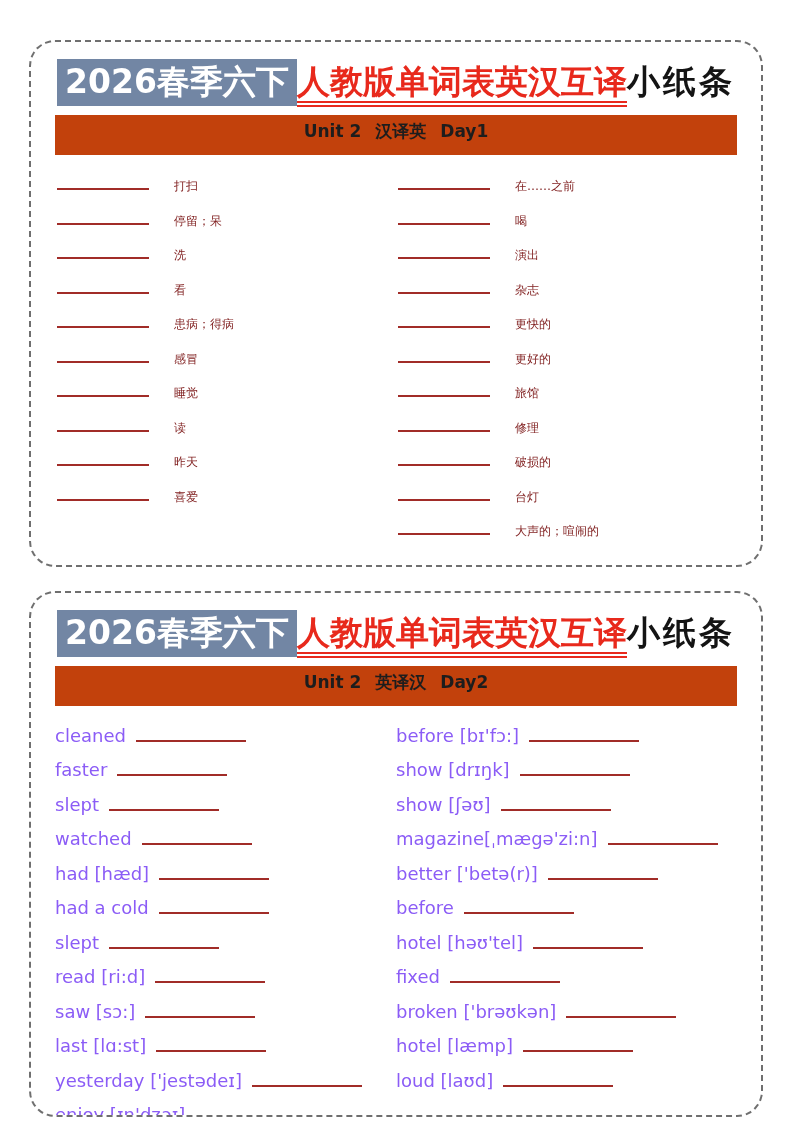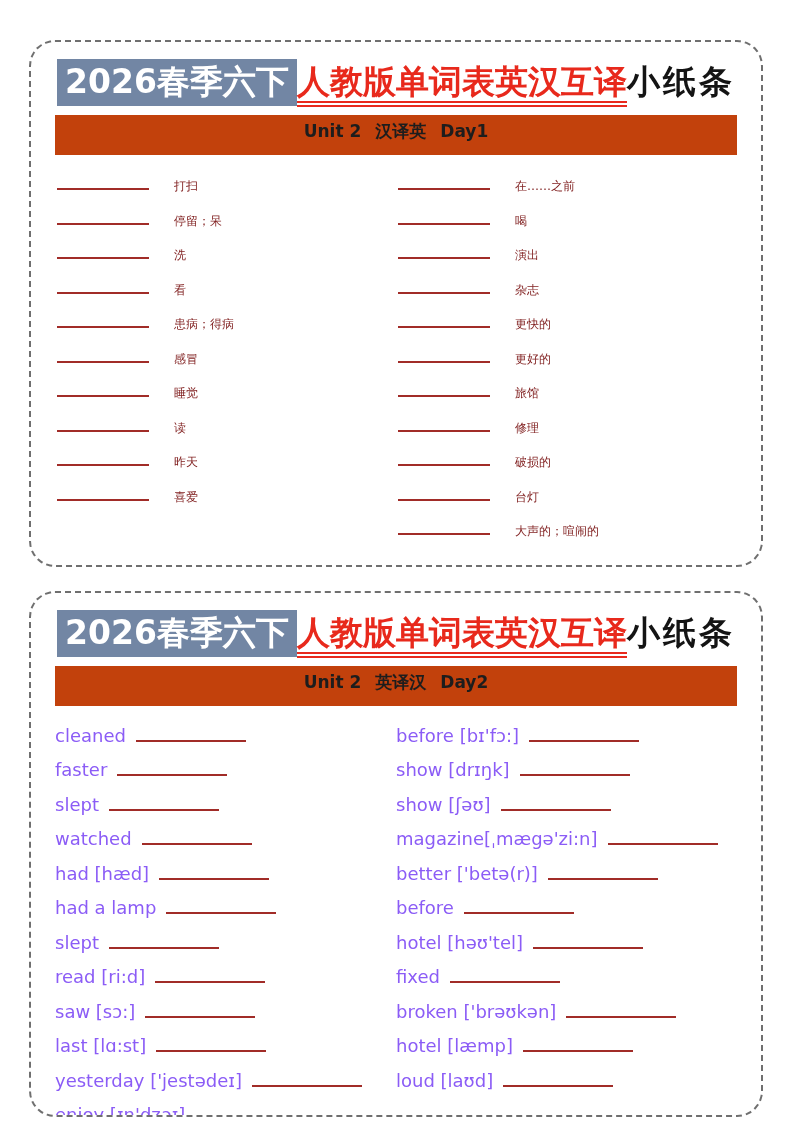--- a/index.html
+++ b/index.html
@@ -120,21 +120,21 @@
     <div class="subtitle">
       <span class="seg">Unit 2</span><span class="seg">英译汉</span><span class="seg">Day2</span>
     </div>
     <div class="columns">
       <div class="col">
         <div class="row"><span class="en">cleaned</span><span class="blank"></span></div>
         <div class="row"><span class="en">faster</span><span class="blank"></span></div>
         <div class="row"><span class="en">slept</span><span class="blank"></span></div>
         <div class="row"><span class="en">watched</span><span class="blank"></span></div>
         <div class="row"><span class="en">had [hæd]</span><span class="blank"></span></div>
-        <div class="row"><span class="en">had a lamp</span><span class="blank"></span></div>
+        <div class="row"><span class="en">had a cold</span><span class="blank"></span></div>
         <div class="row"><span class="en">slept</span><span class="blank"></span></div>
         <div class="row"><span class="en">read [ri:d]</span><span class="blank"></span></div>
         <div class="row"><span class="en">saw [sɔ:]</span><span class="blank"></span></div>
         <div class="row"><span class="en">last [lɑ:st]</span><span class="blank"></span></div>
         <div class="row"><span class="en">yesterday ['jestədeɪ]</span><span class="blank"></span></div>
         <div class="row"><span class="en">enjoy [ɪn'dʒɔɪ]</span><span class="blank"></span></div>
       </div>
       <div class="col">
         <div class="row"><span class="en">before [bɪ'fɔ:]</span><span class="blank"></span></div>
         <div class="row"><span class="en">show [drɪŋk]</span><span class="blank"></span></div>

